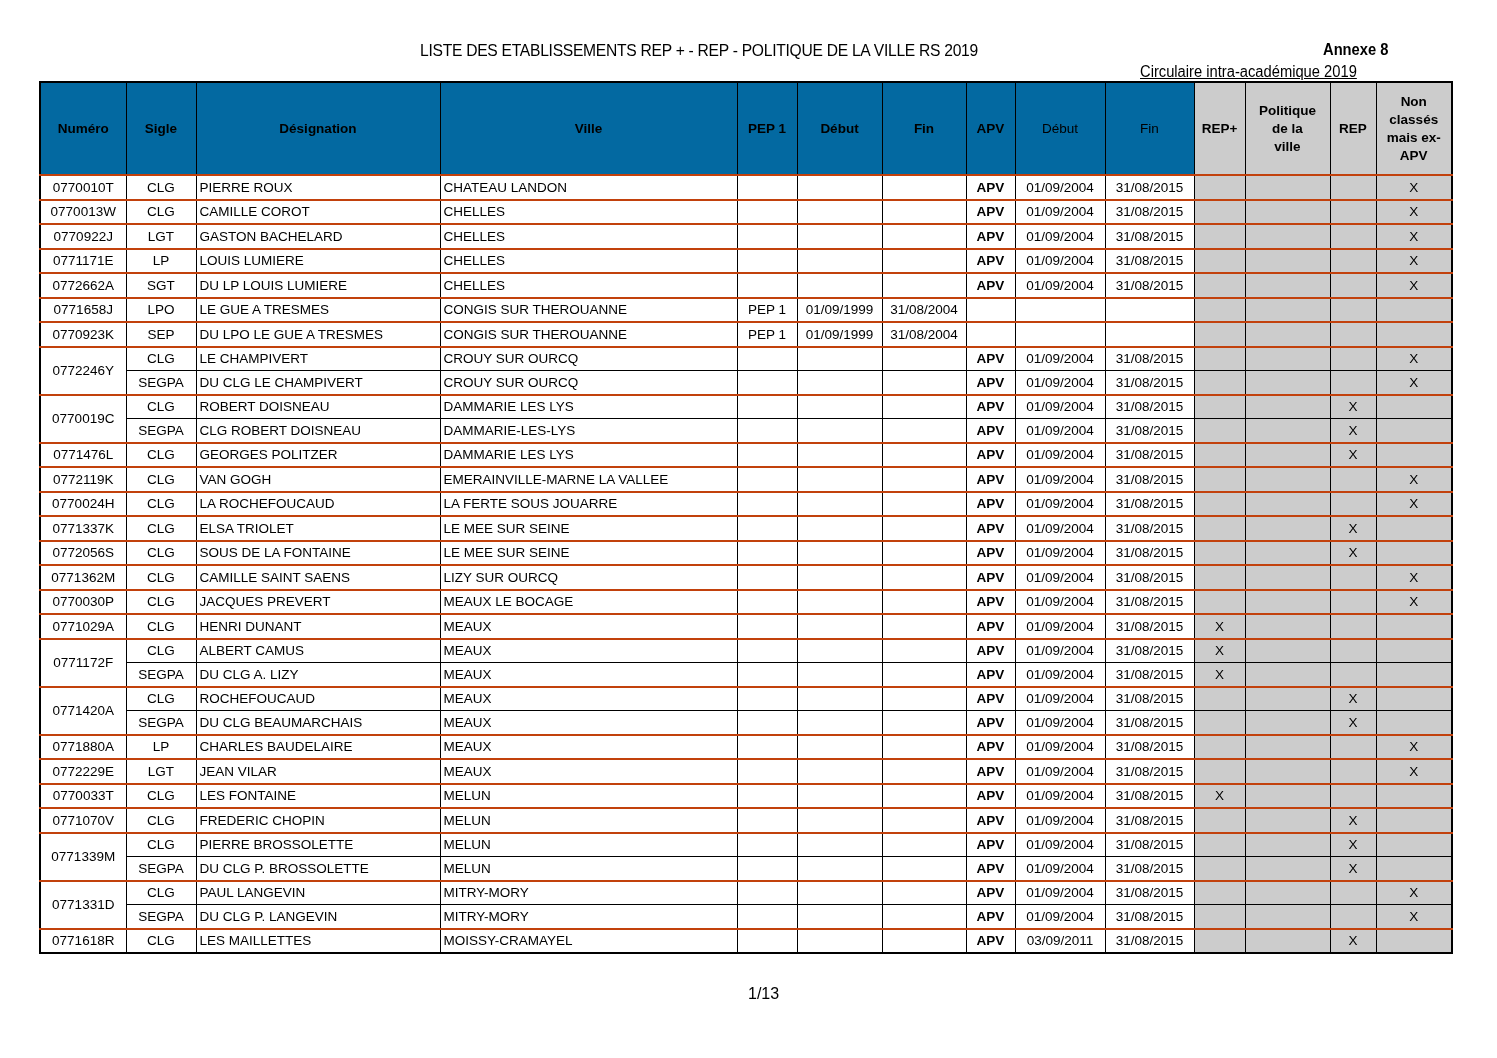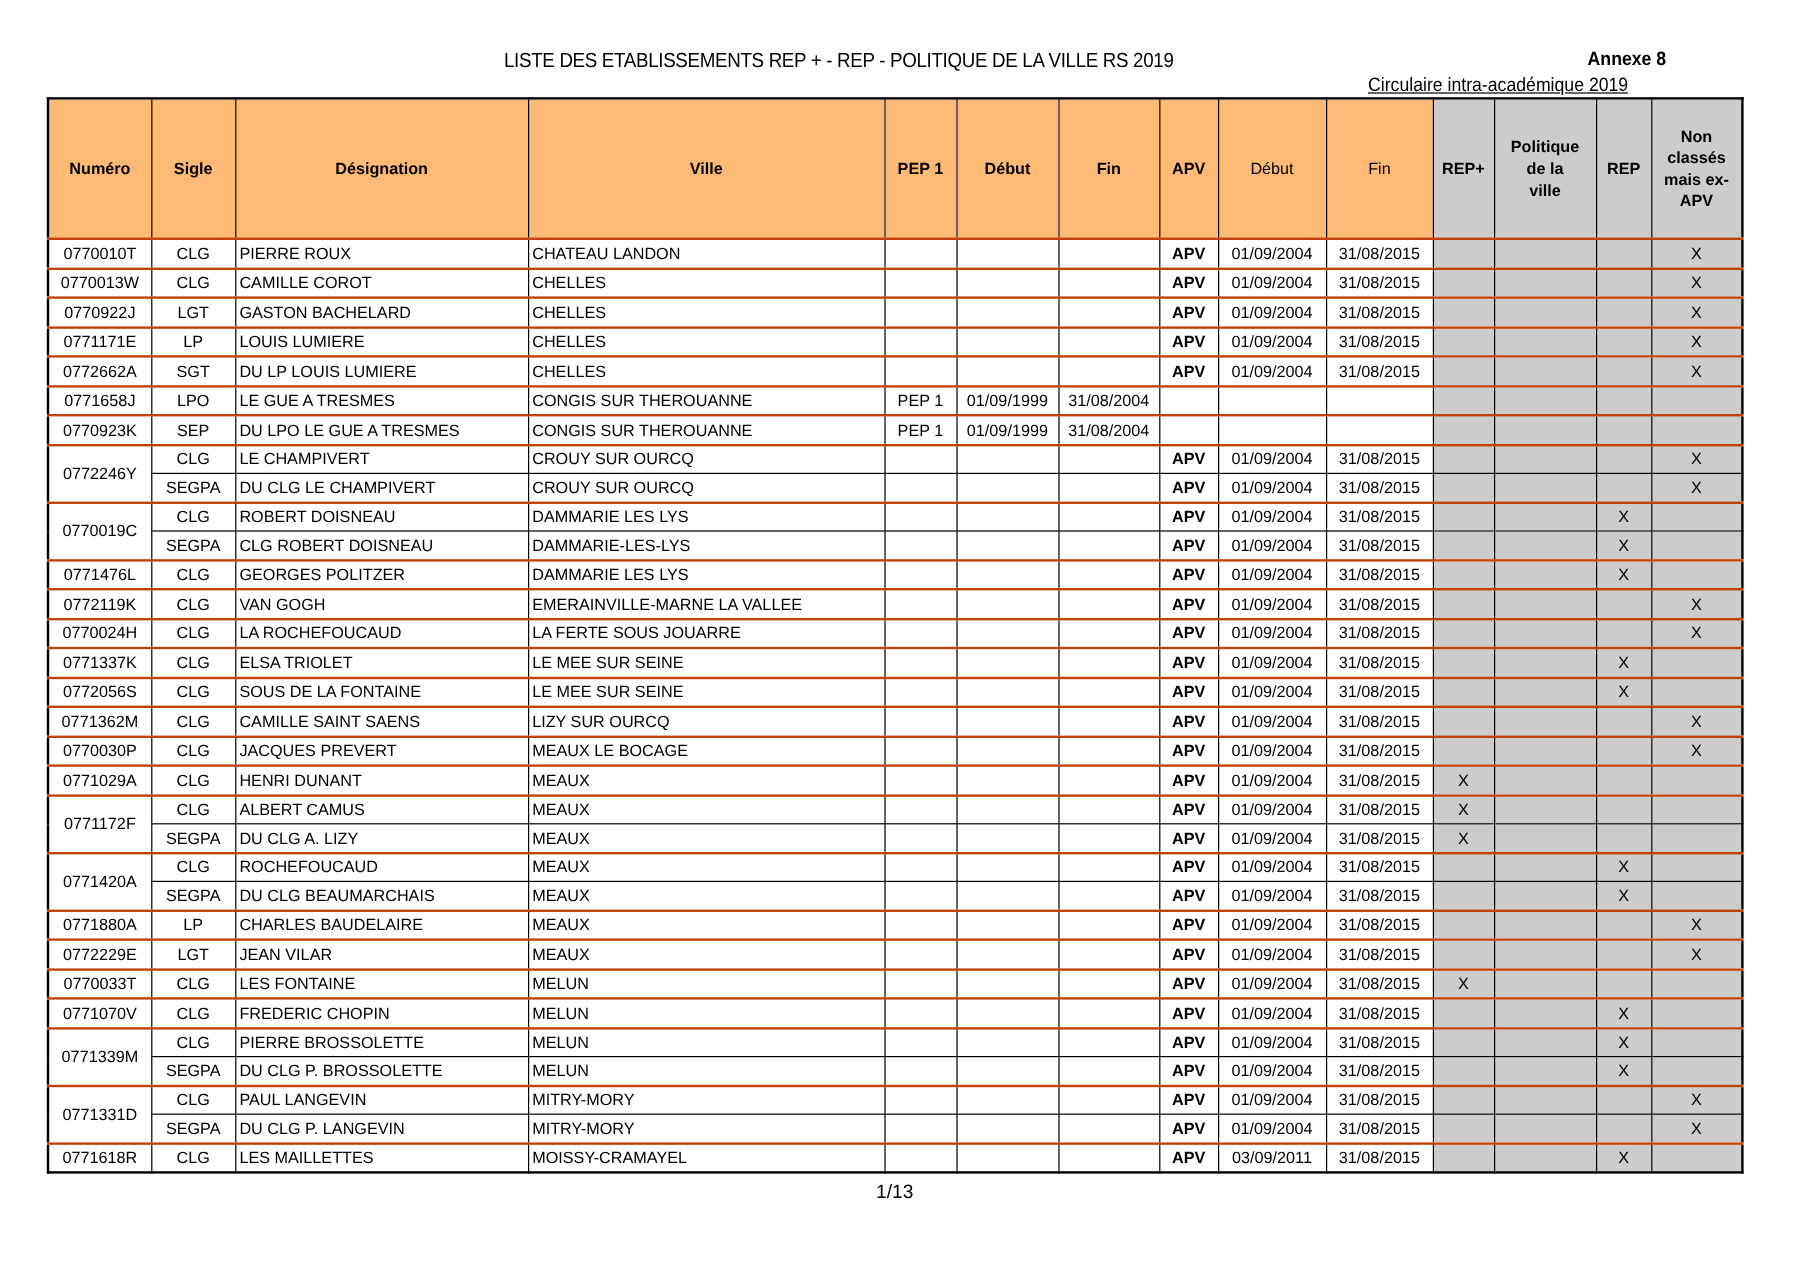--- a/index.html
+++ b/index.html
@@ -2,28 +2,28 @@
 <html><head>
 <meta charset="utf-8">
 <style>
   html, body { margin:0; padding:0; background:#ffffff; }
   body { width:1497px; height:1058px; position:relative; font-family:"Liberation Sans", sans-serif; color:#000; overflow:hidden; }
   .title { position:absolute; left:420px; top:41px; font-size:17px; letter-spacing:-0.3px; transform:scaleX(0.92); transform-origin:left top; white-space:nowrap; }
   .annexe { position:absolute; left:1323px; top:41px; font-size:16px; font-weight:bold; transform:scaleX(0.92); transform-origin:left top; white-space:nowrap; }
   .circ { position:absolute; left:1140px; top:63px; font-size:16px; transform:scaleX(0.92); transform-origin:left top; white-space:nowrap; text-decoration:underline; }
   table { position:absolute; left:39px; top:81px; border-collapse:collapse; table-layout:fixed; width:1412px; border:2.5px solid #000; }
   th, td { border:1.5px solid #000; padding:0; font-size:13.5px; white-space:nowrap; overflow:hidden; }
-  th { height:91px; background:#fdba74; font-weight:bold; font-size:13.5px; line-height:18px; text-align:center; vertical-align:middle; }
+  th { height:91px; background:#0369a1; font-weight:bold; font-size:13.5px; line-height:18px; text-align:center; vertical-align:middle; }
   th.light { font-weight:normal; }
   th.dark, td.dark { background:#cccccc; }
   td { height:22.5px; text-align:center; vertical-align:middle; }
   td.left { text-align:left; padding-left:3px; }
   td.bold { font-weight:bold; }
   tbody tr { border-top:2px solid #c2410c; }
-  .pager { position:absolute; left:730px; top:985px; font-size:16px; }
+  .pager { position:absolute; left:748px; top:985px; font-size:16px; }
 </style>
 </head>
 <body>
 
 <div class="title">LISTE DES ETABLISSEMENTS REP + - REP - POLITIQUE DE LA VILLE RS 2019</div>
 <div class="annexe">Annexe 8</div>
 <div class="circ">Circulaire intra-académique 2019</div>
 
 <table>
   <colgroup>
@@ -48,21 +48,21 @@
       <th>Sigle</th>
       <th>Désignation</th>
       <th>Ville</th>
       <th>PEP 1</th>
       <th>Début</th>
       <th>Fin</th>
       <th>APV</th>
       <th class="light">Début</th>
       <th class="light">Fin</th>
       <th class="dark">REP+</th>
-      <th class="dark" style="white-space:normal;padding:12px 12px">Politique de la ville</th>
+      <th class="dark" style="white-space:normal;padding:0 12px">Politique de la ville</th>
       <th class="dark">REP</th>
       <th class="dark" style="white-space:normal;padding:0 8px">Non classés mais ex-APV</th>
     </tr>
   </thead>
   <tbody id="tbody">
       <tr>
         <td>0770010T</td>
         <td>CLG</td>
         <td class="left">PIERRE ROUX</td>
         <td class="left">CHATEAU LANDON</td>

